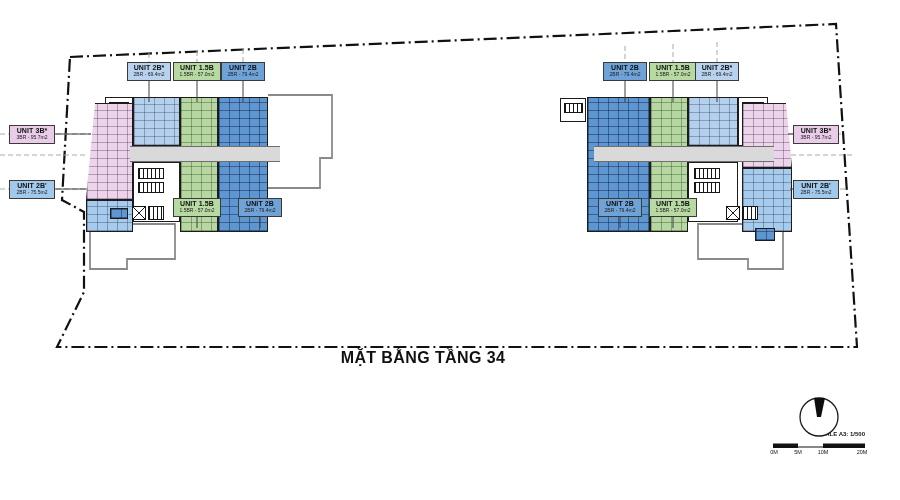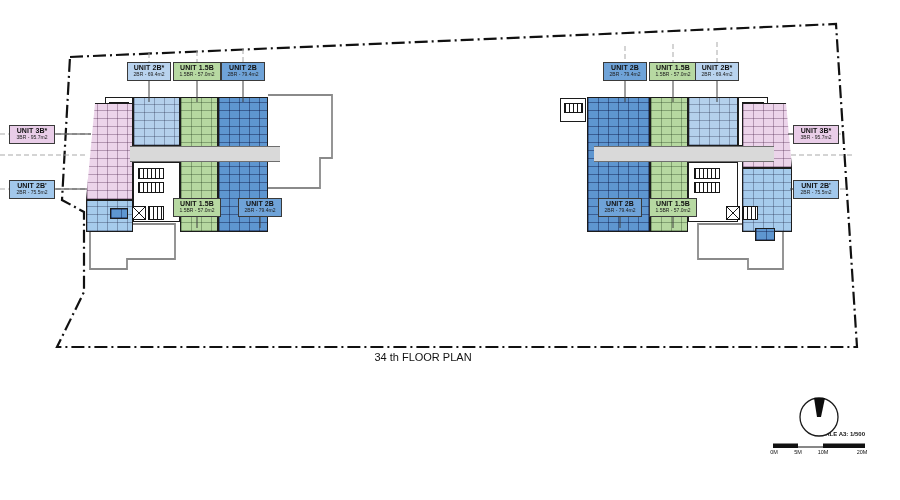--- a/index.html
+++ b/index.html
@@ -194,21 +194,21 @@
   <div class="label-box lb-3b_star" style="left:793px;top:125px;width:46px;">
       <span class="nm">UNIT 3B*</span>
       <span class="ar">3BR - 95.7m2</span>
     </div>
   <div class="label-box lb-2b_prime" style="left:793px;top:180px;width:46px;">
       <span class="nm">UNIT 2B'</span>
       <span class="ar">2BR - 75.5m2</span>
     </div>
 
   <div class="title-wrap">
-    <div class="title-sub">34 th FLOOR PLAN</div>
+    <div class="title-main">MẶT BẰNG TẦNG 34</div>
   </div>
 
   <div class="scale-label">SCALE A3: 1/500</div>
   <div class="scale-mark" style="left:774px;">0M</div>
   <div class="scale-mark" style="left:798px;">5M</div>
   <div class="scale-mark" style="left:823px;">10M</div>
   <div class="scale-mark" style="left:862px;">20M</div>
 
 </div>
 

